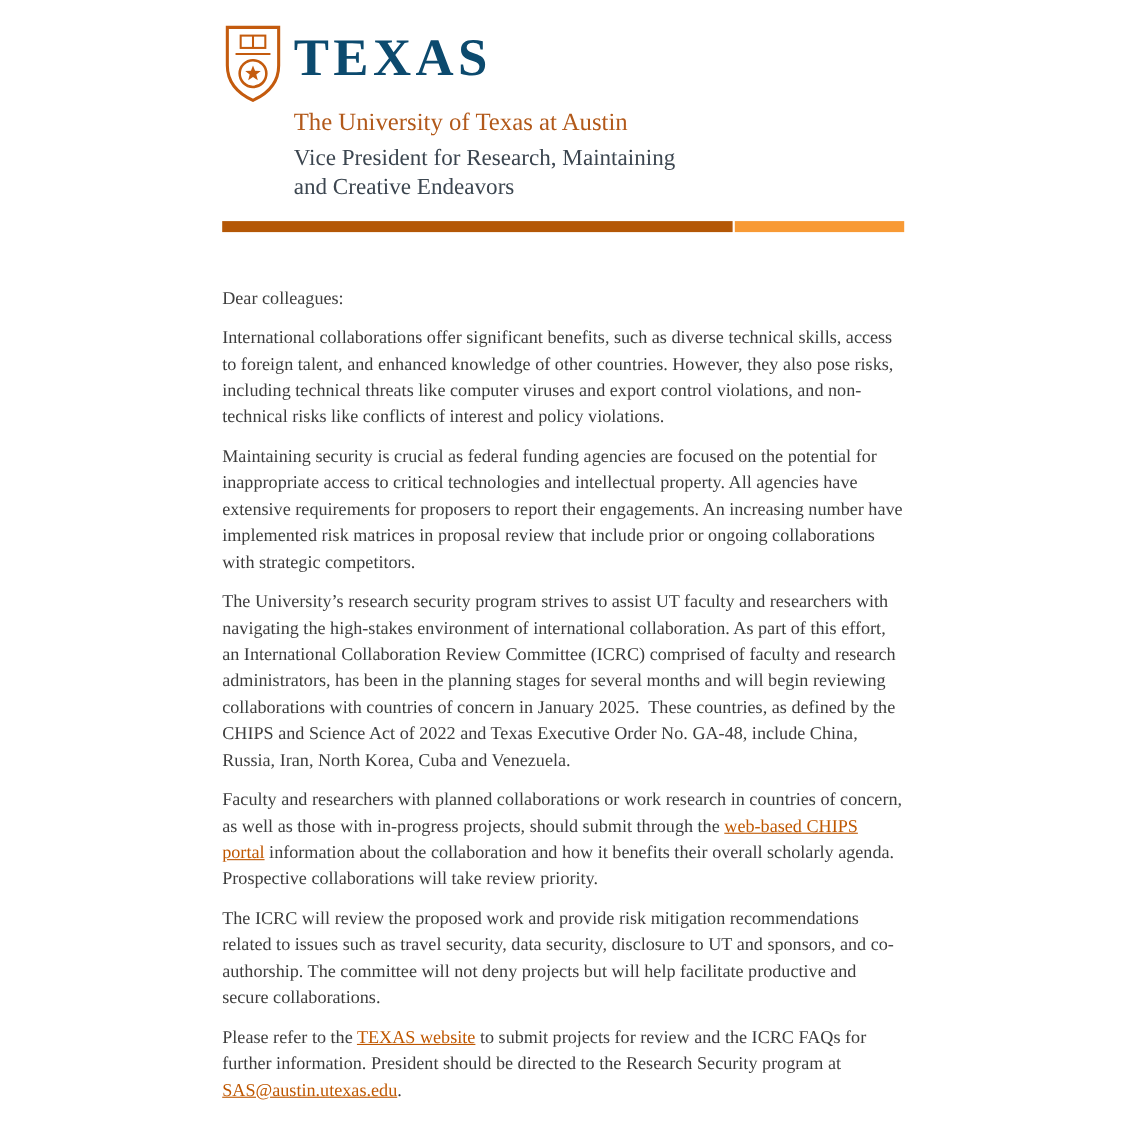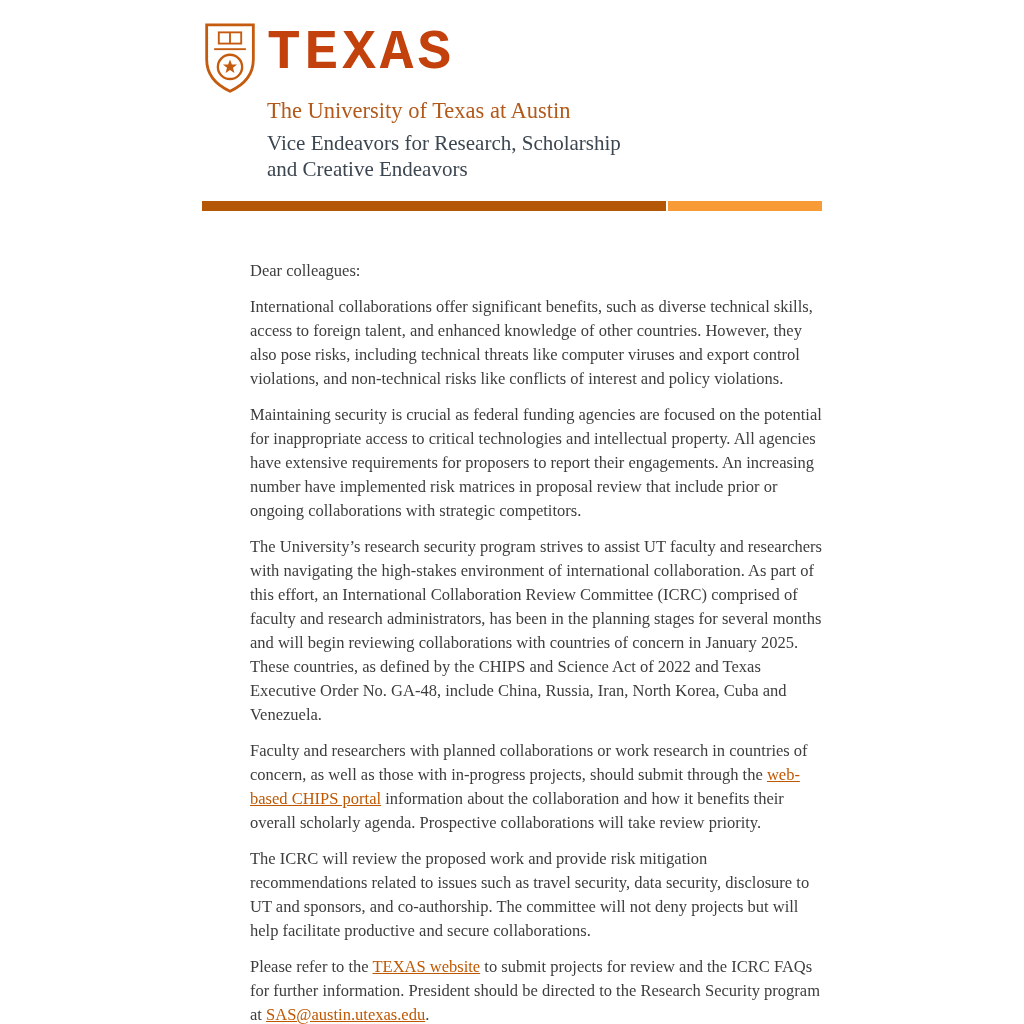--- a/index.html
+++ b/index.html
@@ -17,26 +17,26 @@
   
   .logo-row { display: flex; align-items: flex-start; }
   .shield {
     width: 56px;
     height: 73px;
     flex: 0 0 auto;
     margin-right: 9px;
   }
   .brand-text { flex: 1 1 auto; }
   .wordmark {
-    font-family: Liberation Mono, monospace;
+    font-family: Liberation Serif, serif;
     font-weight: bold;
-    font-size: 56px;
+    font-size: 48px;
     line-height: 62px;
     letter-spacing: 4px;
-    color: #c2410c;
+    color: #0c4a6e;
   }
   .university {
     font-size: 22.5px;
     line-height: 24px;
     margin-top: 15px;
     color: #b2591a;
   }
   .office {
     margin-top: 7px;
     font-size: 21px;
@@ -53,21 +53,21 @@
   .seg-light { flex: 1; margin-left: 2px; background: #f89a35; }
   
   .letter {
     margin-top: 48px;
     padding-bottom: 30px;
     color: #3d3d3d;
     font-size: 16.5px;
     line-height: 24px;
     text-align: left;
   }
-  .letter p { margin-bottom: 12px; margin-left: 48px; }
+  .letter p { margin-bottom: 12px; }
   .letter a {
     color: #bf5700;
     text-decoration: underline;
     cursor: pointer;
   }
 </style>
 </head>
 <body>
 
 <div class="content">
@@ -78,21 +78,21 @@
       <rect x="18" y="11" width="24" height="12" fill="none" stroke="#c45b0e" stroke-width="2"></rect>
       <line x1="30" y1="11" x2="30" y2="23" stroke="#c45b0e" stroke-width="2"></line>
       <line x1="13" y1="29" x2="47" y2="29" stroke="#c45b0e" stroke-width="2"></line>
       <circle cx="30" cy="48" r="13" fill="none" stroke="#c45b0e" stroke-width="2.5"></circle>
       <polygon points="30,40 32,45.3 37.6,45.5 33.2,49 34.7,54.5 30,51.4 25.3,54.5 26.8,49 22.4,45.5 28,45.3" fill="#c45b0e"></polygon>
     </svg>
     <div class="brand-text">
       <div class="wordmark">TEXAS</div>
       <div class="university">The University of Texas at Austin</div>
       <div class="office">
-        <div>Vice Endeavors for Research, Scholarship</div>
+        <div>Vice President for Research, Maintaining</div>
         <div>and Creative Endeavors</div>
       </div>
     </div>
   </header>
 
   <div class="divider">
     <div class="seg-dark"></div>
     <div class="seg-light"></div>
   </div>
 

